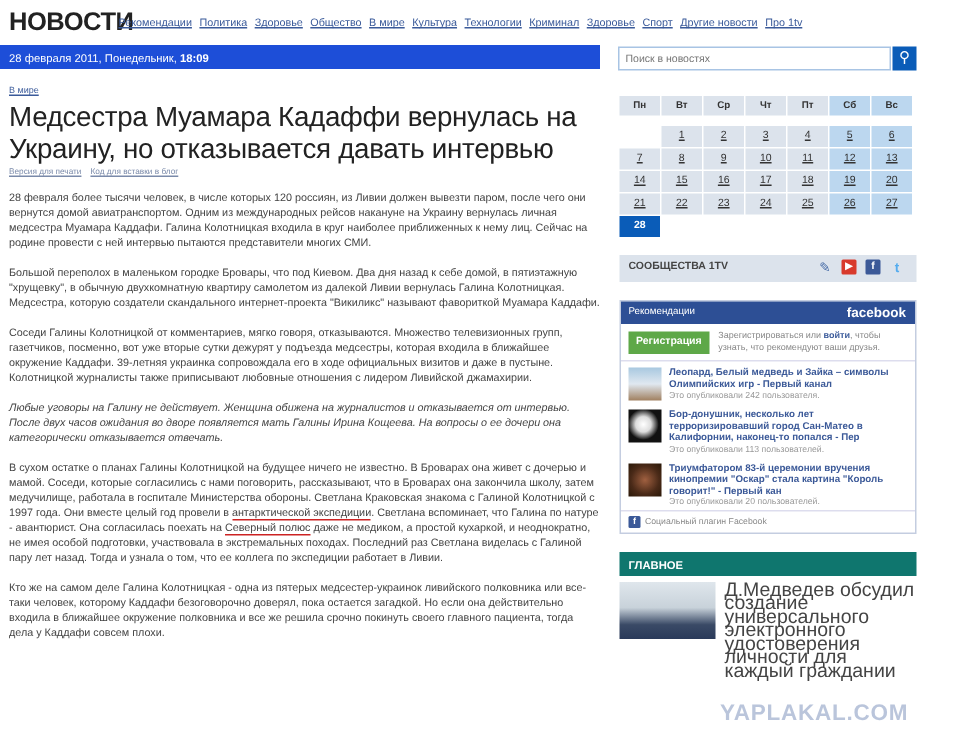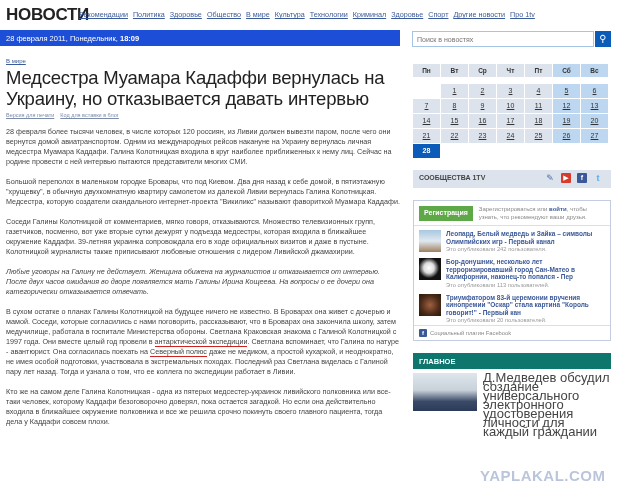--- a/index.html
+++ b/index.html
@@ -170,20 +170,24 @@
     <span>СООБЩЕСТВА 1TV</span>
     <div class="icons">
       <span class="ico lj">✎</span>
       <span class="ico yt">▶</span>
       <span class="ico fb">f</span>
       <span class="ico tw">t</span>
     </div>
   </div>
 
   <div class="fb-box">
+    <div class="fb-head">
+      <span>Рекомендации</span>
+      <span class="brand">facebook</span>
+    </div>
     <div class="fb-reg">
       <div class="btn">Регистрация</div>
       <div class="txt"><span>Зарегистрироваться или </span><b>войти</b><span>, чтобы узнать, что рекомендуют ваши друзья.</span></div>
     </div>
     <div class="fb-item">
       <div class="thumb t1"></div>
       <div>
         <div class="link">Леопард, Белый медведь и Зайка – символы Олимпийских игр - Первый канал</div>
         <div class="meta">Это опубликовали 242 пользователя.</div>
       </div>

